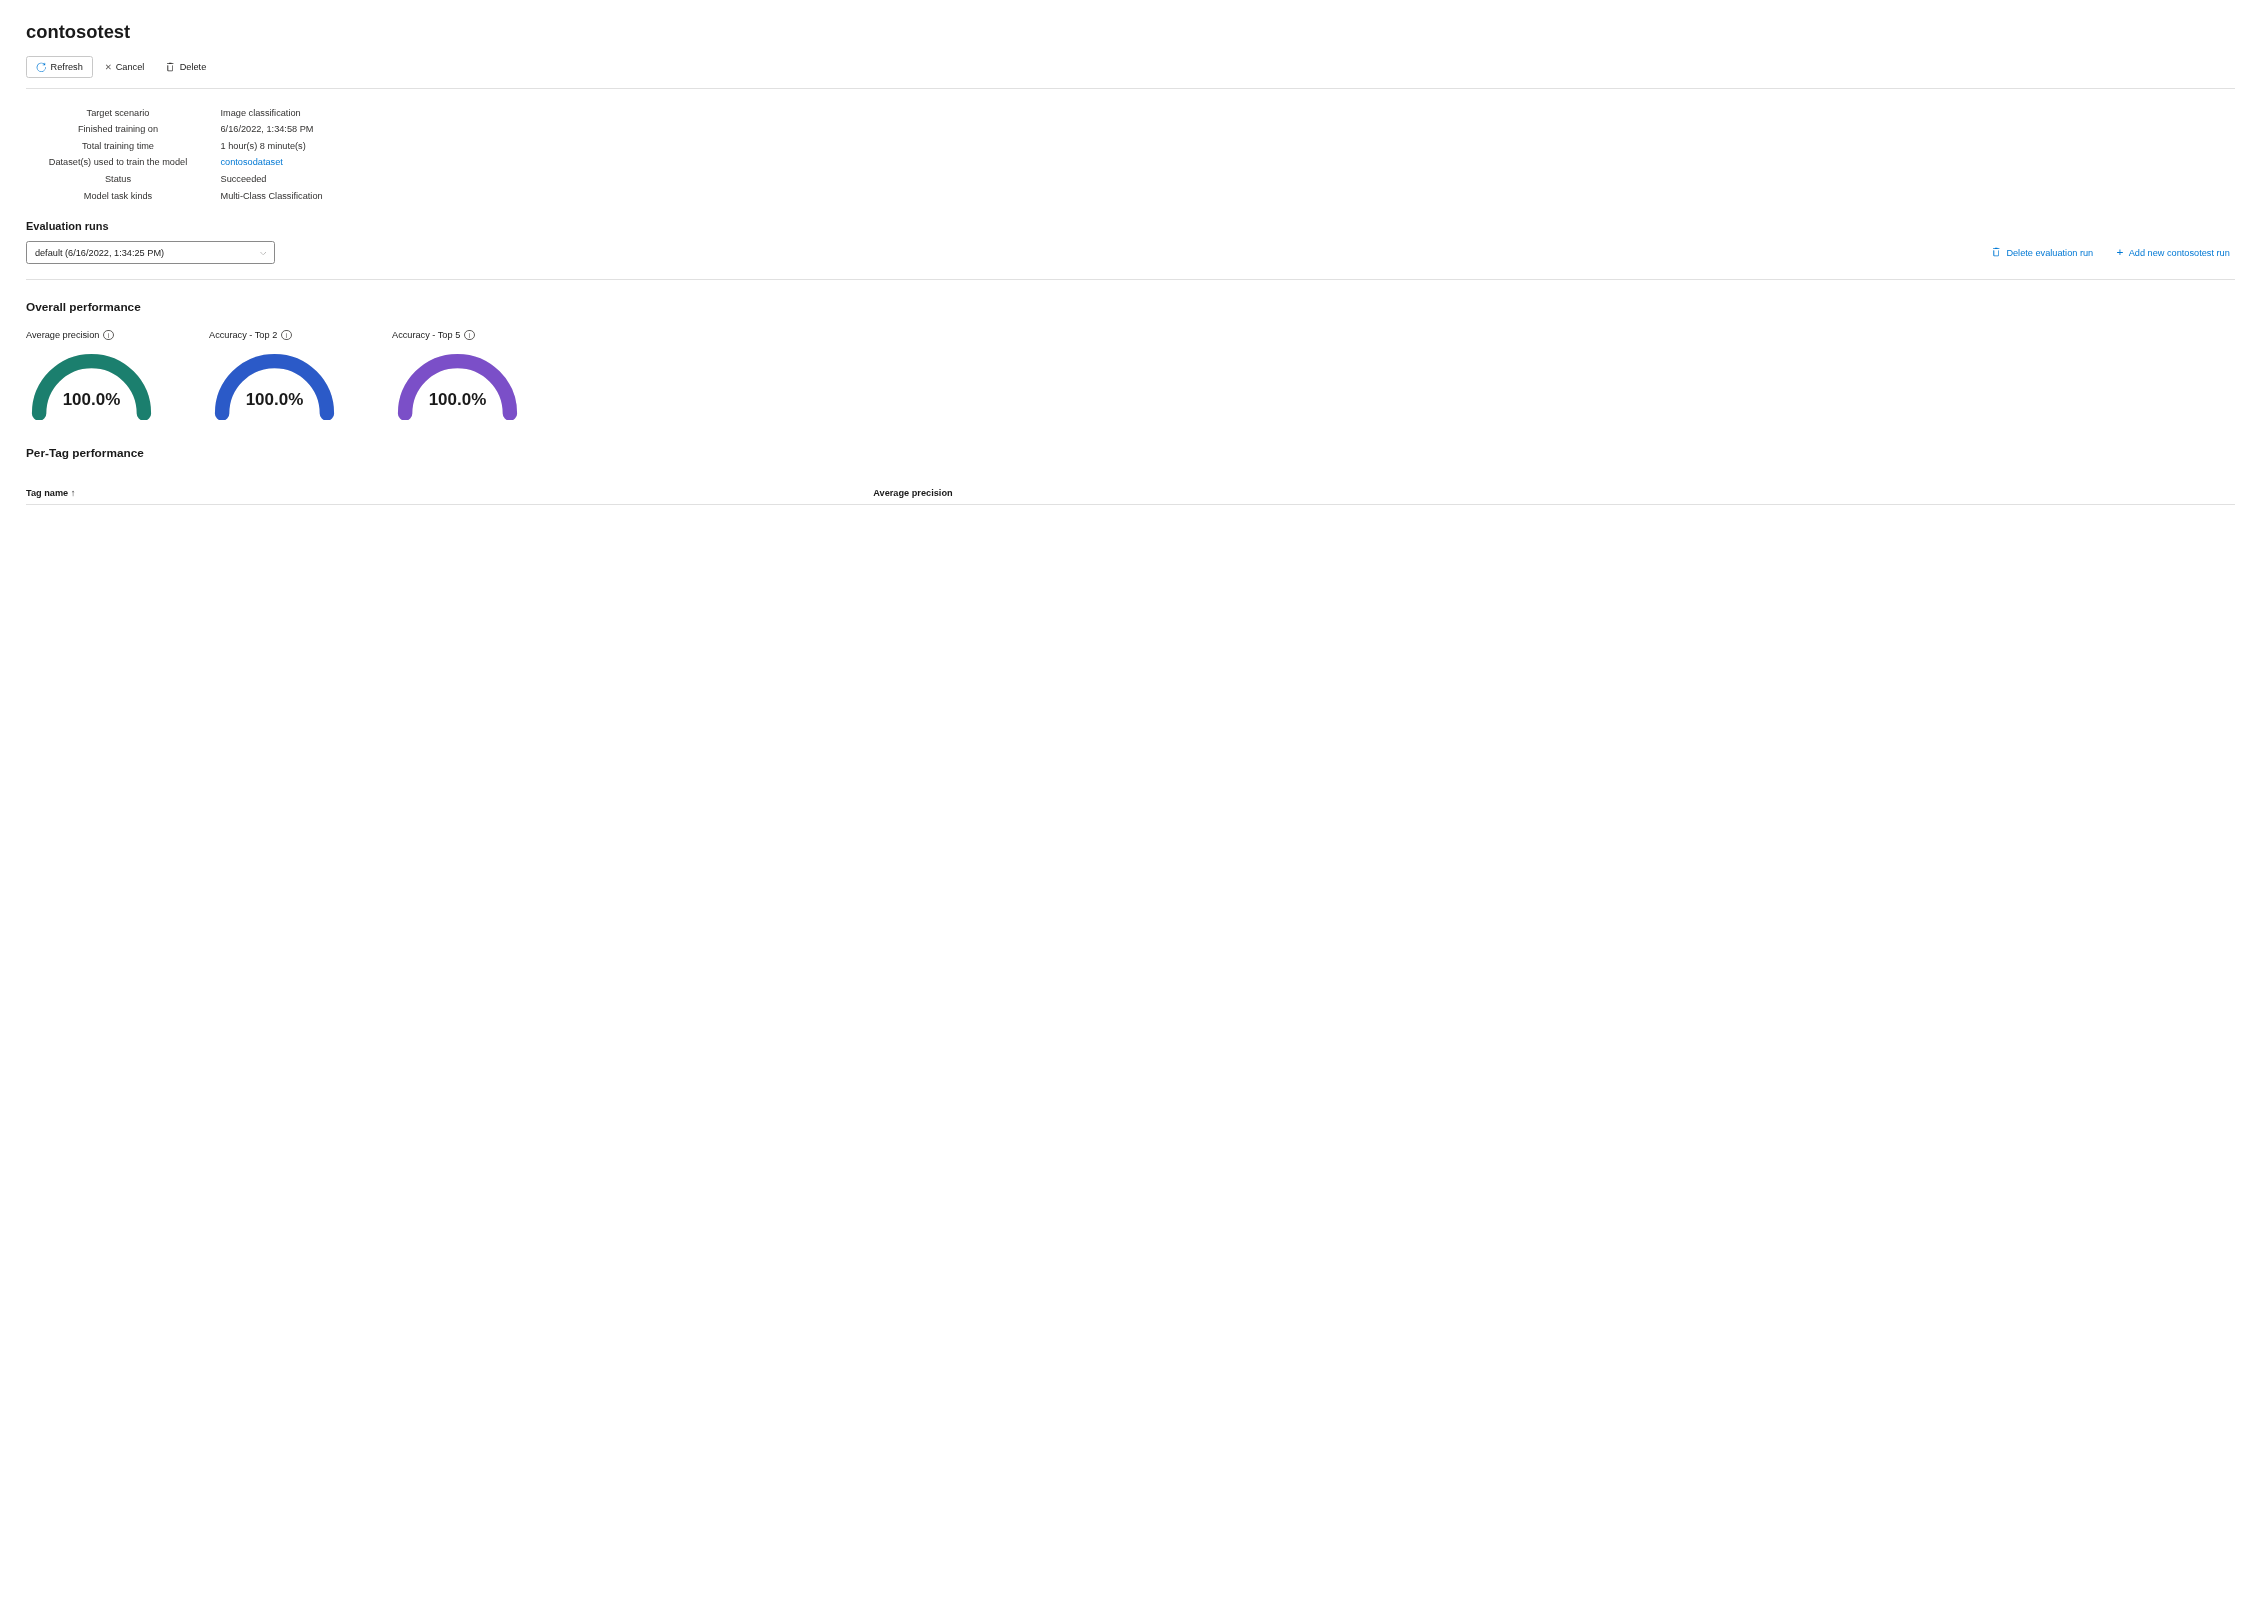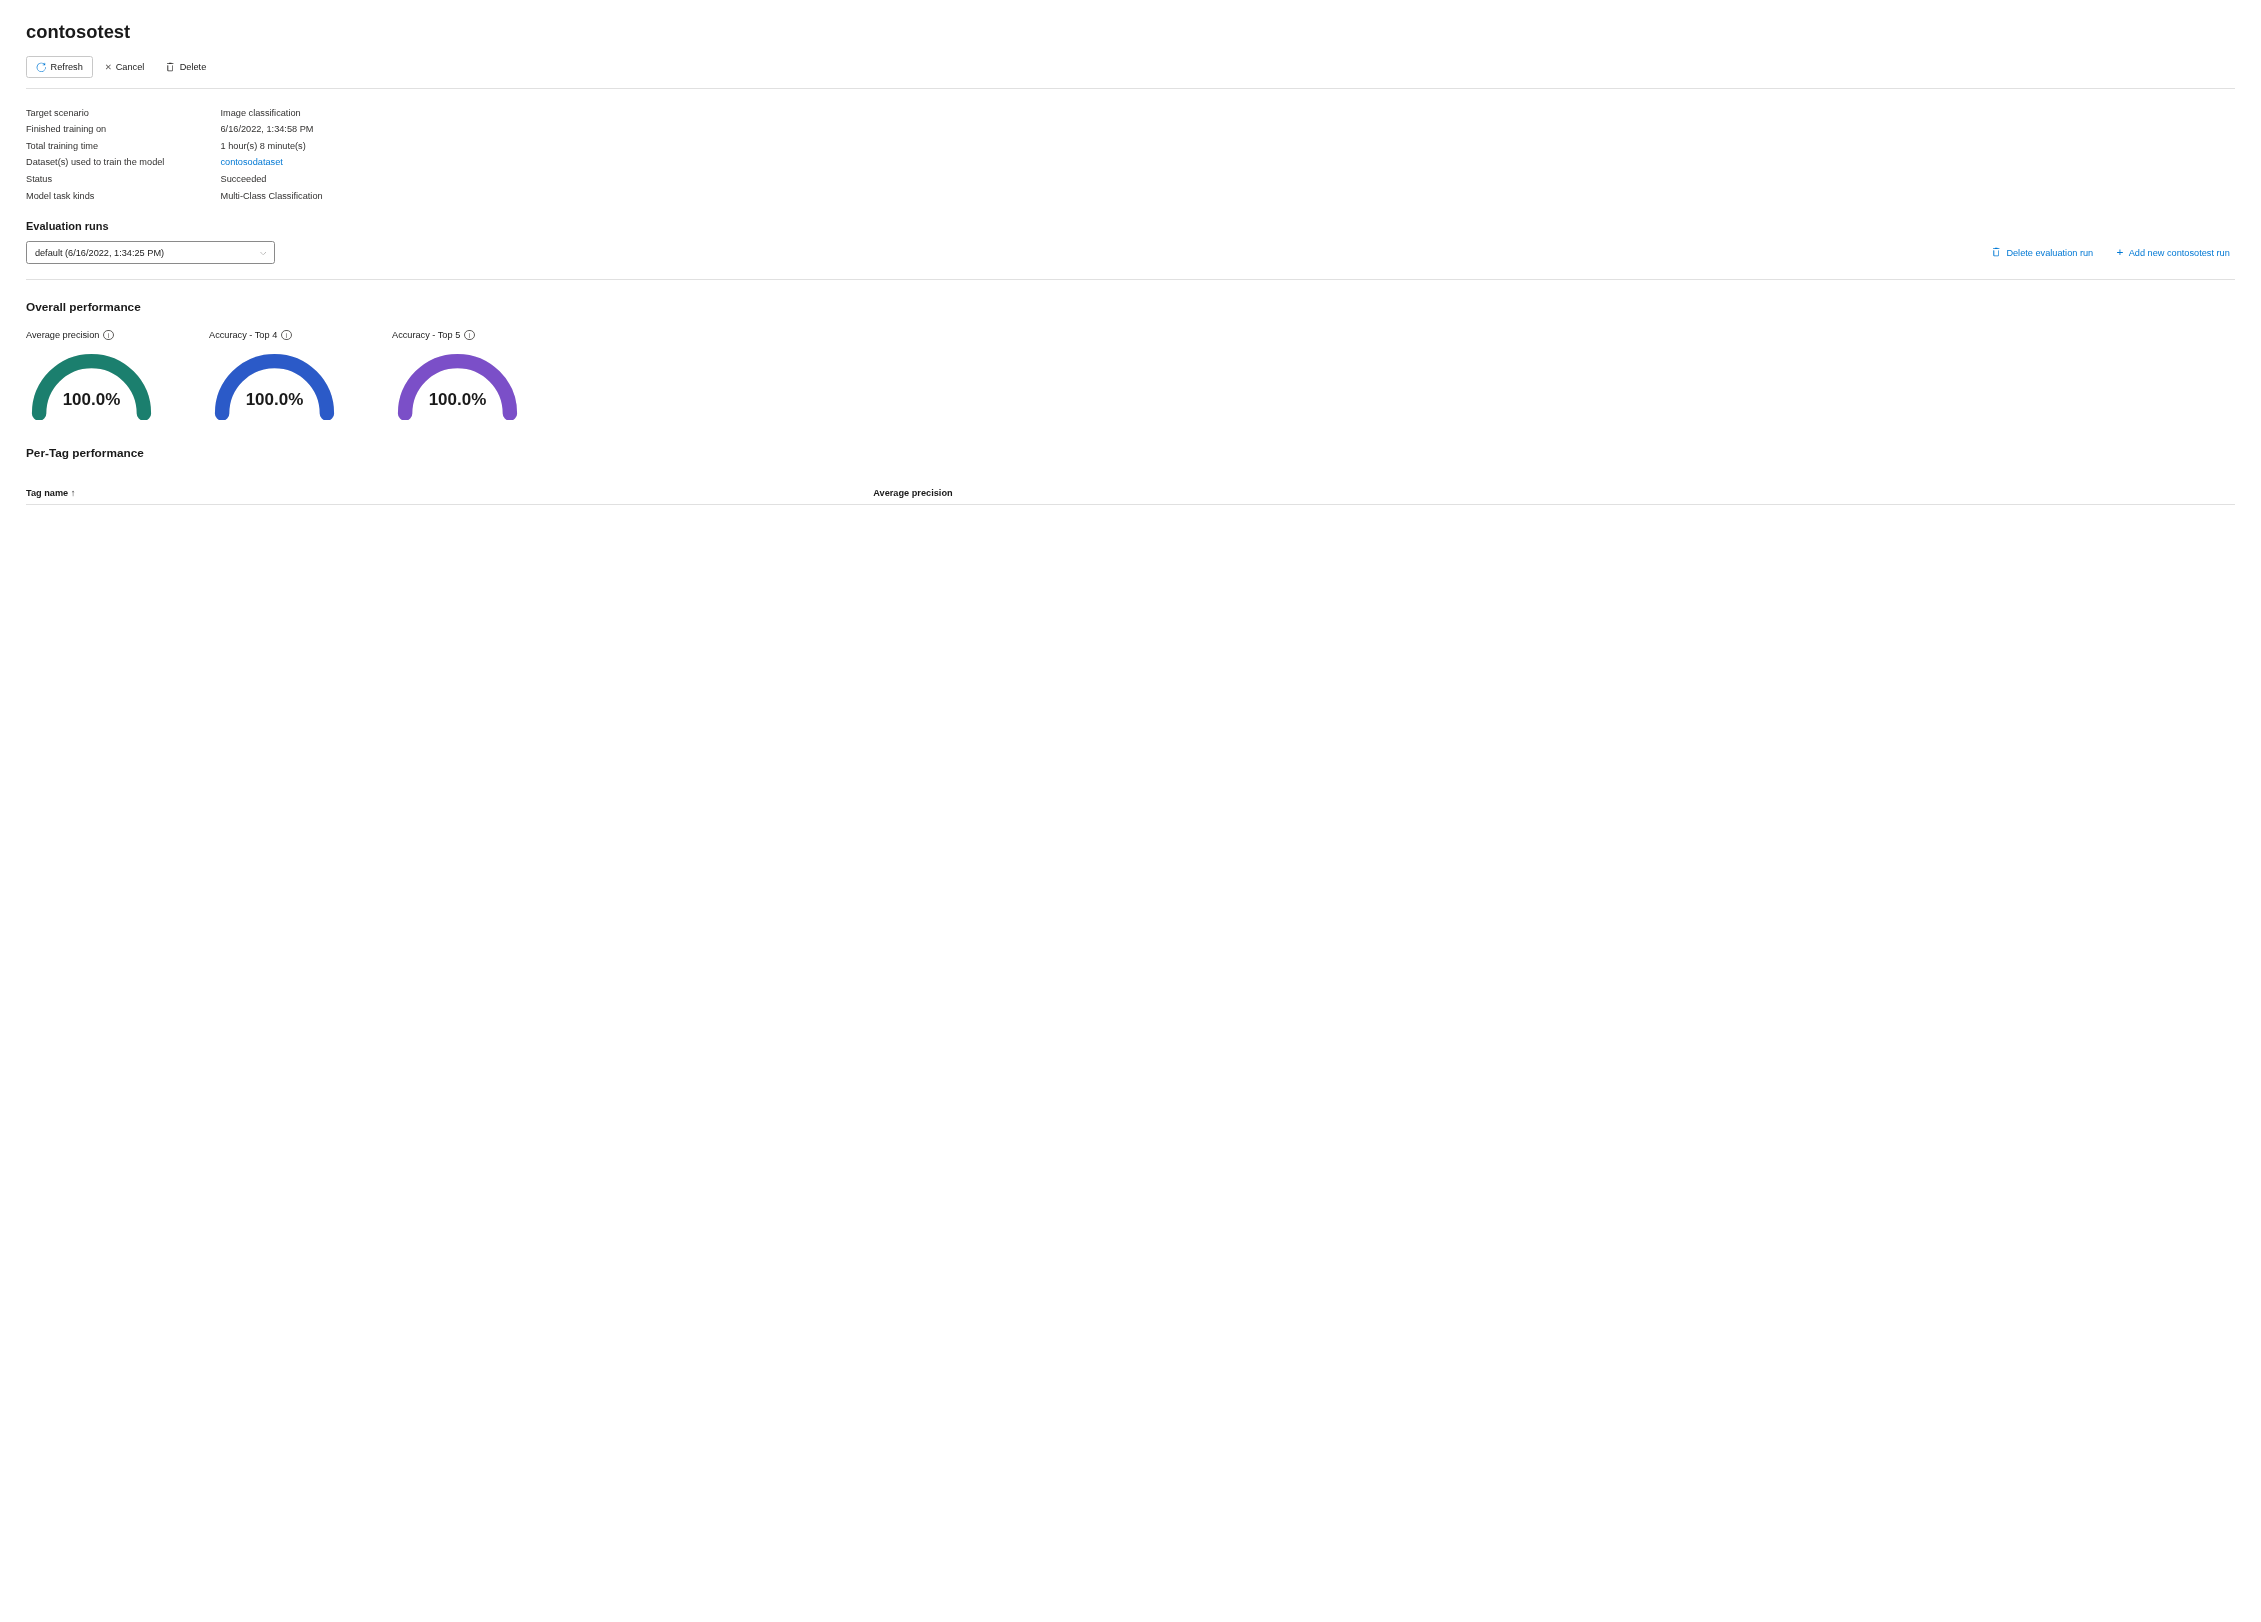--- a/index.html
+++ b/index.html
@@ -61,20 +61,21 @@
     .info-grid {
       display: grid;
       grid-template-columns: 184px 1fr;
       gap: 6.6px 10.5px;
       margin-bottom: 19.7px;
     }
 
     .info-label {
       color: #323130;
       font-size: 9.2px;
+      text-align: center;
     }
 
     .info-value {
       color: #323130;
       font-size: 9.2px;
     }
 
     .info-value.link {
       color: #0078d4;
       cursor: pointer;
@@ -305,21 +306,21 @@
 
     <path d="M 20 100 A 80 80 0 0 1 180 100" fill="none" stroke="#e8e8e8" stroke-width="22" stroke-linecap="round"></path>
 
     <path d="M 20 100 A 80 80 0 0 1 180 100" fill="none" stroke="#1B7F6E" stroke-width="22" stroke-linecap="round"></path>
   </svg>
         <div class="gauge-value">100.0%</div>
       </div>
     </div>
     <div class="gauge-item">
       <div class="gauge-label">
-        <span>Accuracy - Top 4</span>
+        <span>Accuracy - Top 2</span>
     <span class="info-icon">i</span>
       </div>
       <div class="gauge-container">
         <svg class="gauge-svg" viewBox="0 0 200 200" xmlns="http://www.w3.org/2000/svg">
 
     <path d="M 20 100 A 80 80 0 0 1 180 100" fill="none" stroke="#e8e8e8" stroke-width="22" stroke-linecap="round"></path>
 
     <path d="M 20 100 A 80 80 0 0 1 180 100" fill="none" stroke="#2B5AC8" stroke-width="22" stroke-linecap="round"></path>
   </svg>
         <div class="gauge-value">100.0%</div>

